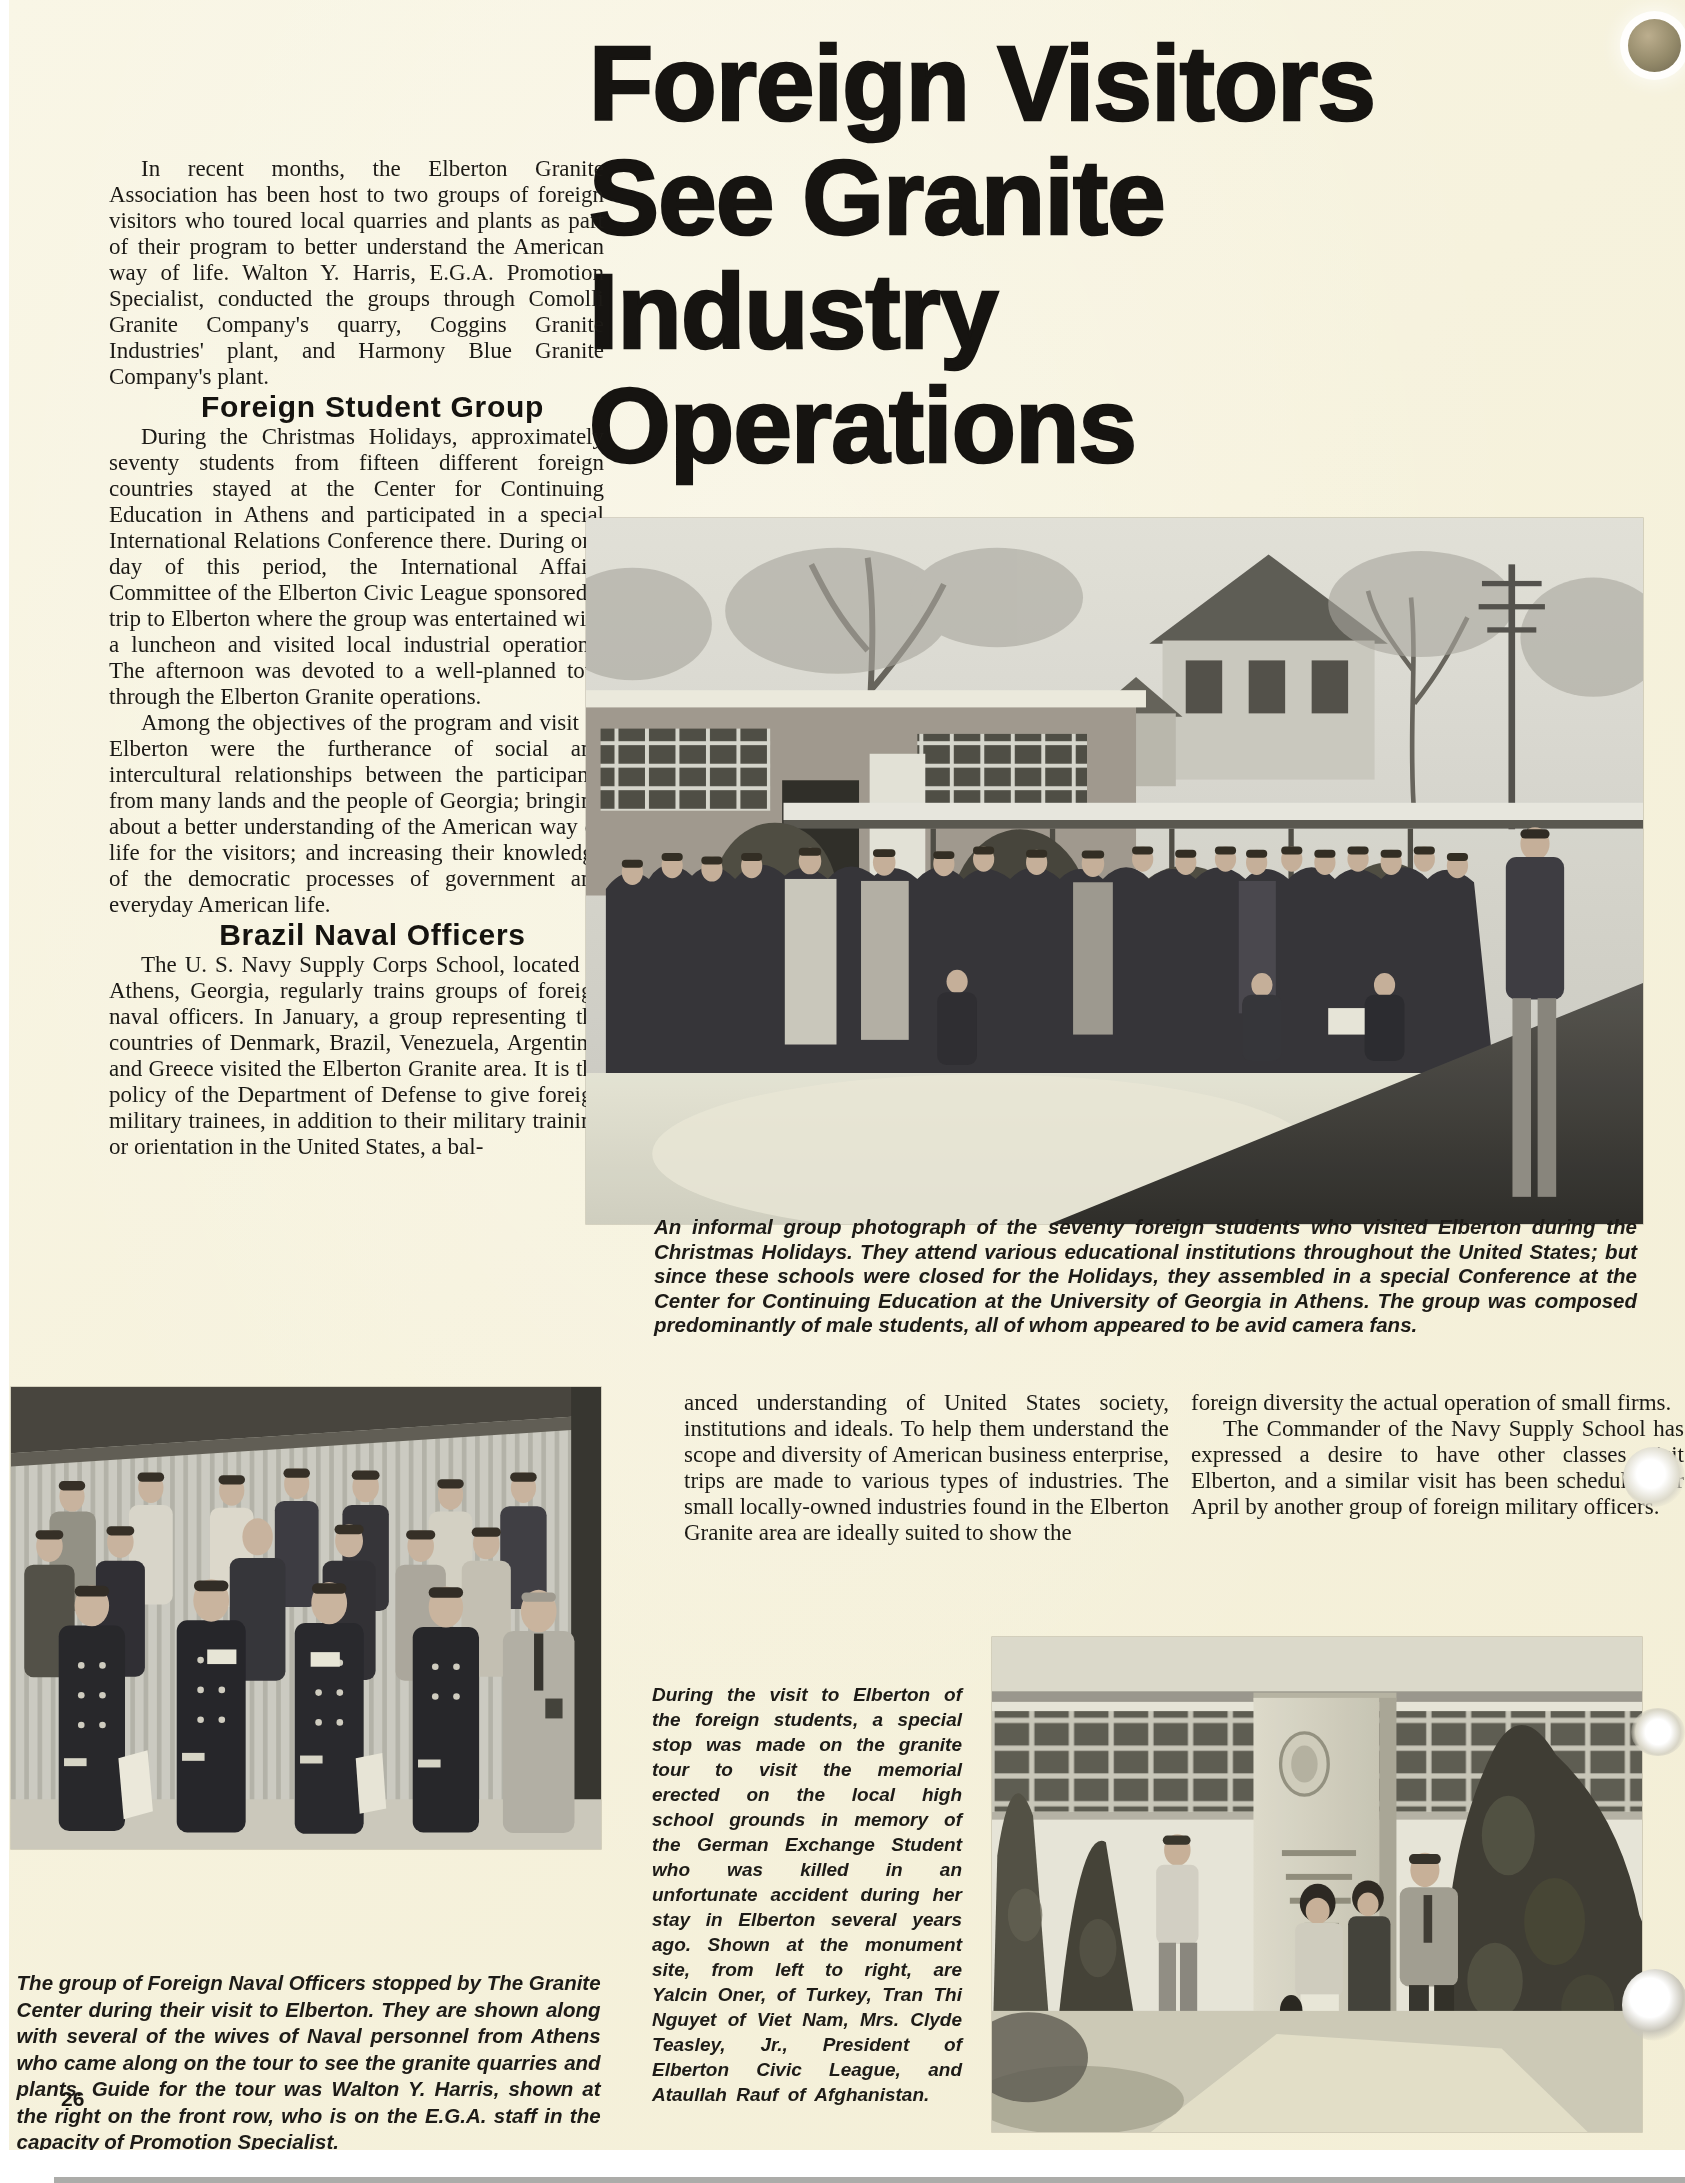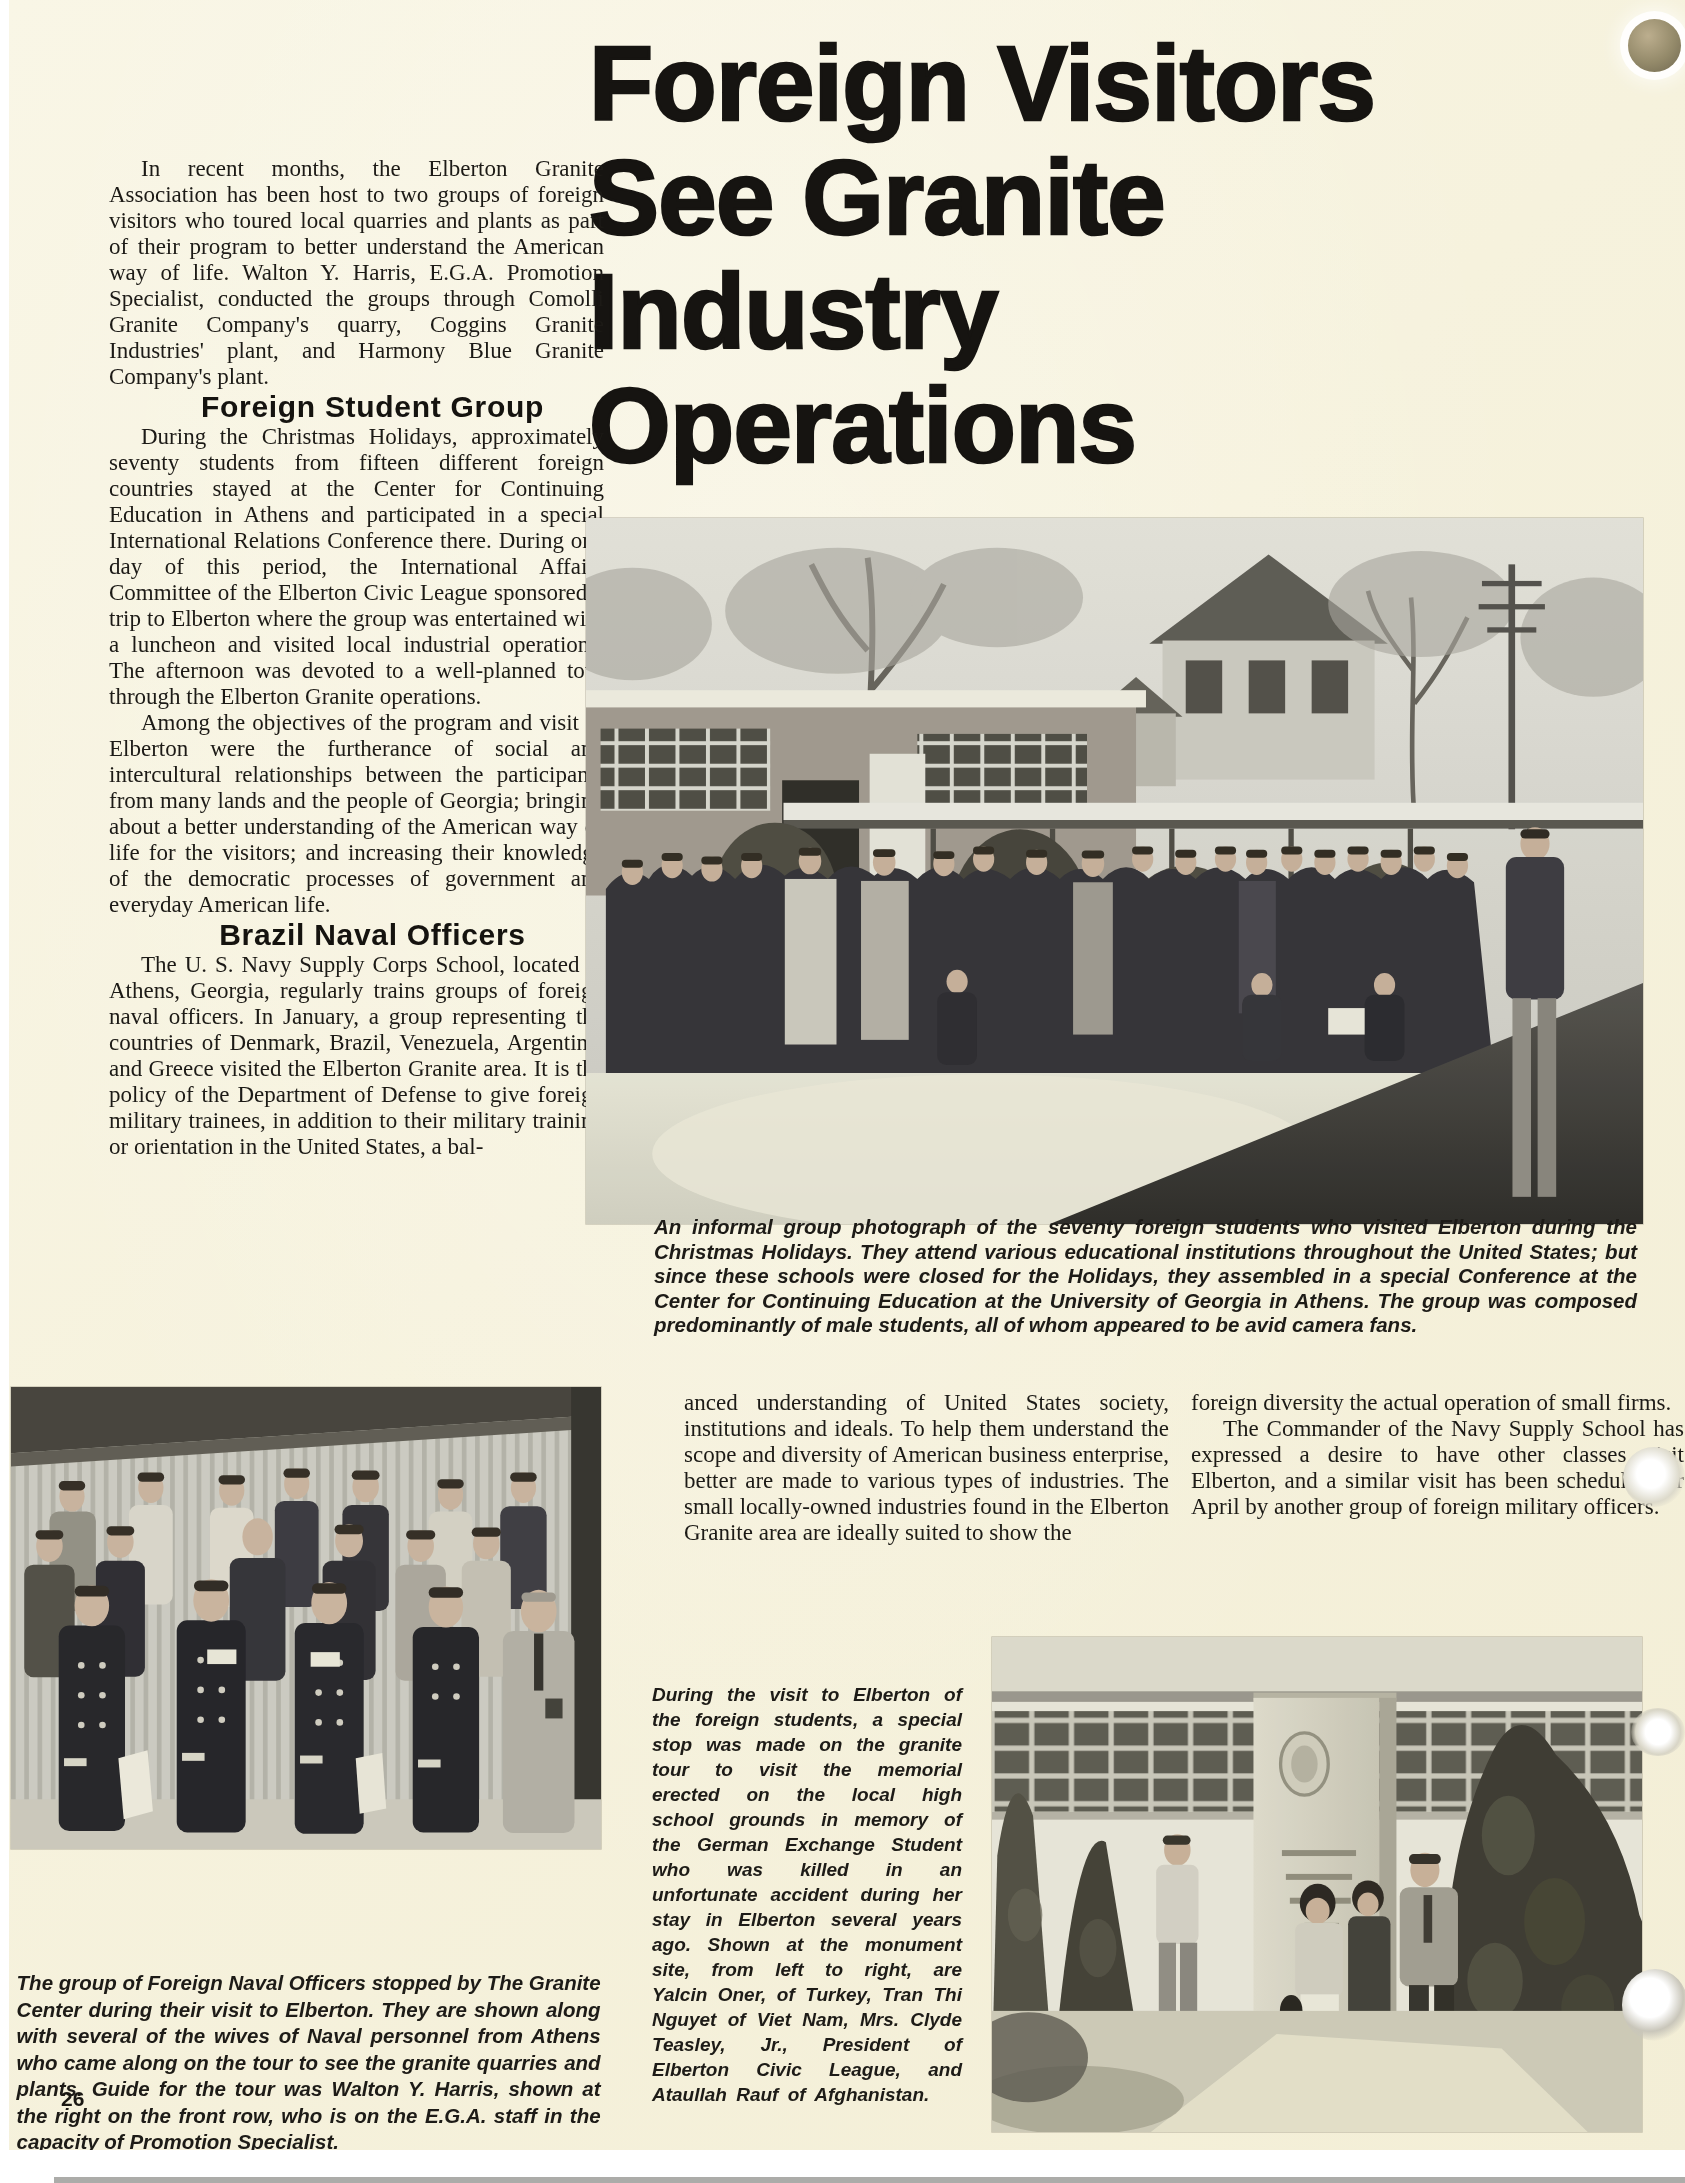--- a/index.html
+++ b/index.html
@@ -231,21 +231,21 @@
         <rect x="1398" y="725" width="28" height="300" fill="#8a877f"></rect>
         <rect x="1436" y="725" width="28" height="300" fill="#837f78"></rect>
       </g>
       <rect x="0" y="0" width="1595" height="1066" fill="#d9cfb4" opacity="0.07"></rect>
     </svg>
   </div>
 
   <div class="caption caption-students">An informal group photograph of the seventy foreign students who visited Elberton during the Christmas Holidays. They attend various educational institutions throughout the United States; but since these schools were closed for the Holidays, they assembled in a special Conference at the Center for Continuing Education at the University of Georgia in Athens. The group was composed predominantly of male students, all of whom appeared to be avid camera fans.</div>
 
   <div class="col mid-col">
-    <p class="noindent">anced understanding of United States society, institutions and ideals. To help them understand the scope and diversity of American business enterprise, better are made to various types of industries. The small locally-owned industries found in the Elberton Granite area are ideally suited to show the</p>
+    <p class="noindent">anced understanding of United States society, institutions and ideals. To help them understand the scope and diversity of American business enterprise, trips are made to various types of industries. The small locally-owned industries found in the Elberton Granite area are ideally suited to show the</p>
   </div>
 
   <div class="col right-col">
     <p class="noindent">foreign diversity the actual operation of small firms.</p>
     <p>The Commander of the Navy Supply School has expressed a desire to have other classes visit Elberton, and a similar visit has been scheduled for April by another group of foreign military officers.</p>
   </div>
 
   <div class="photo photo-naval">
     <svg viewBox="0 0 890 697" preserveAspectRatio="none">
       <defs>

